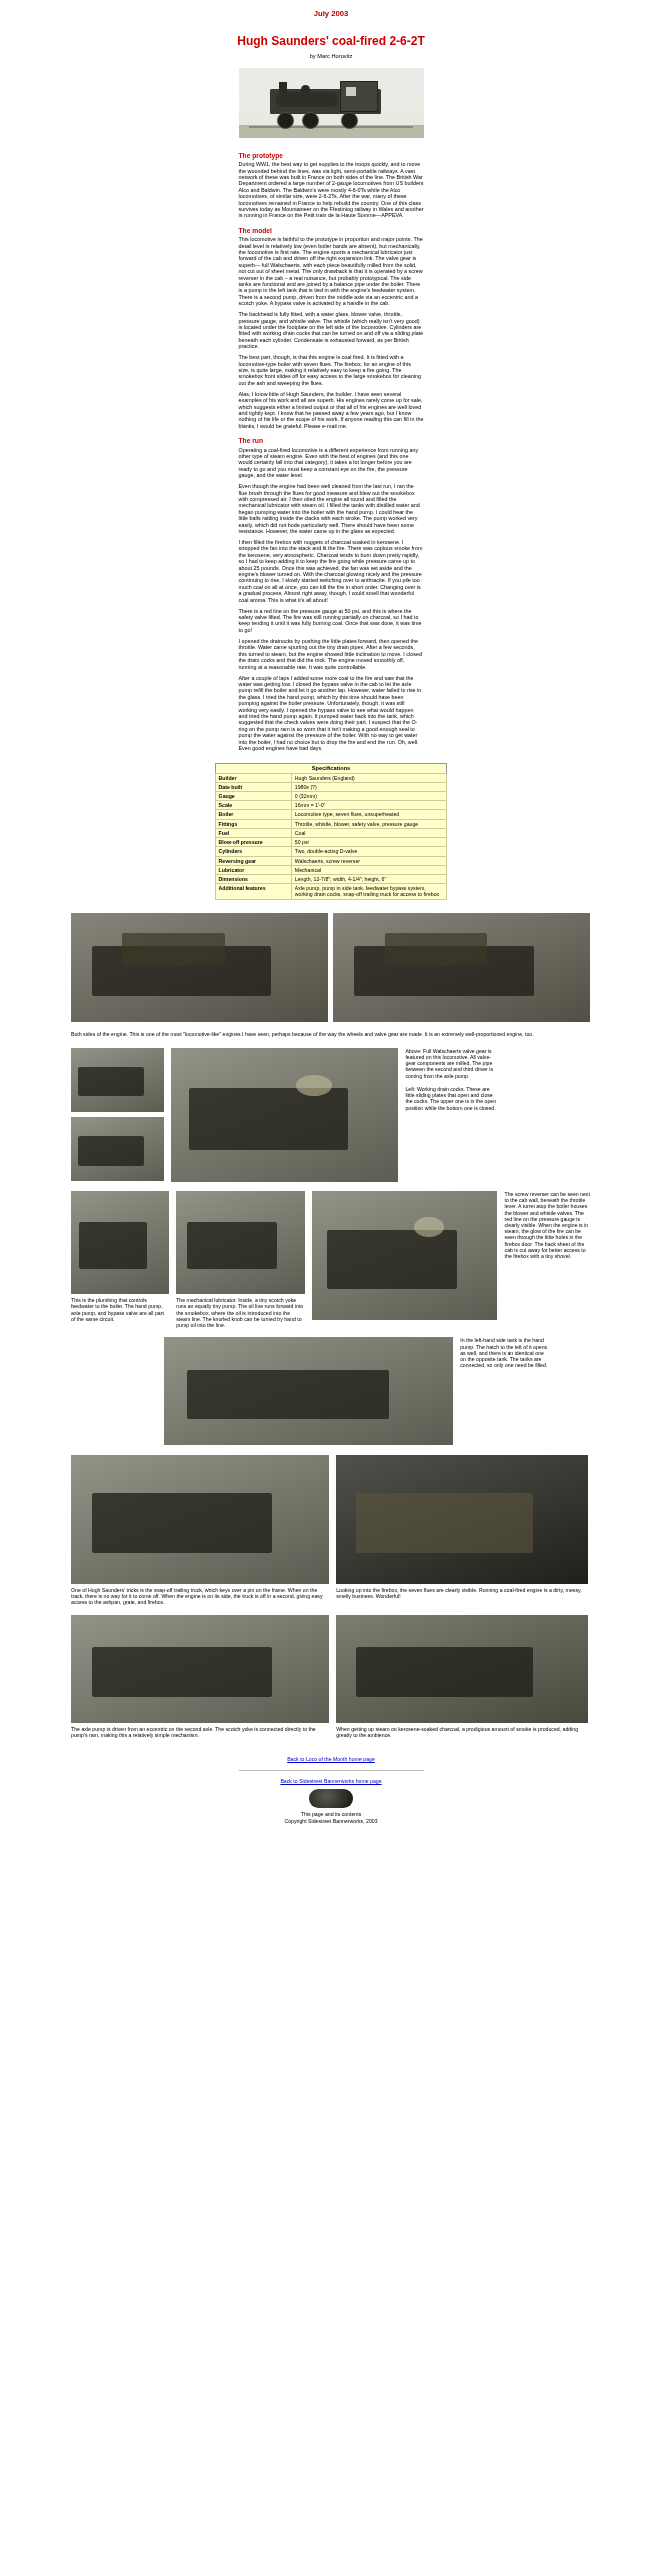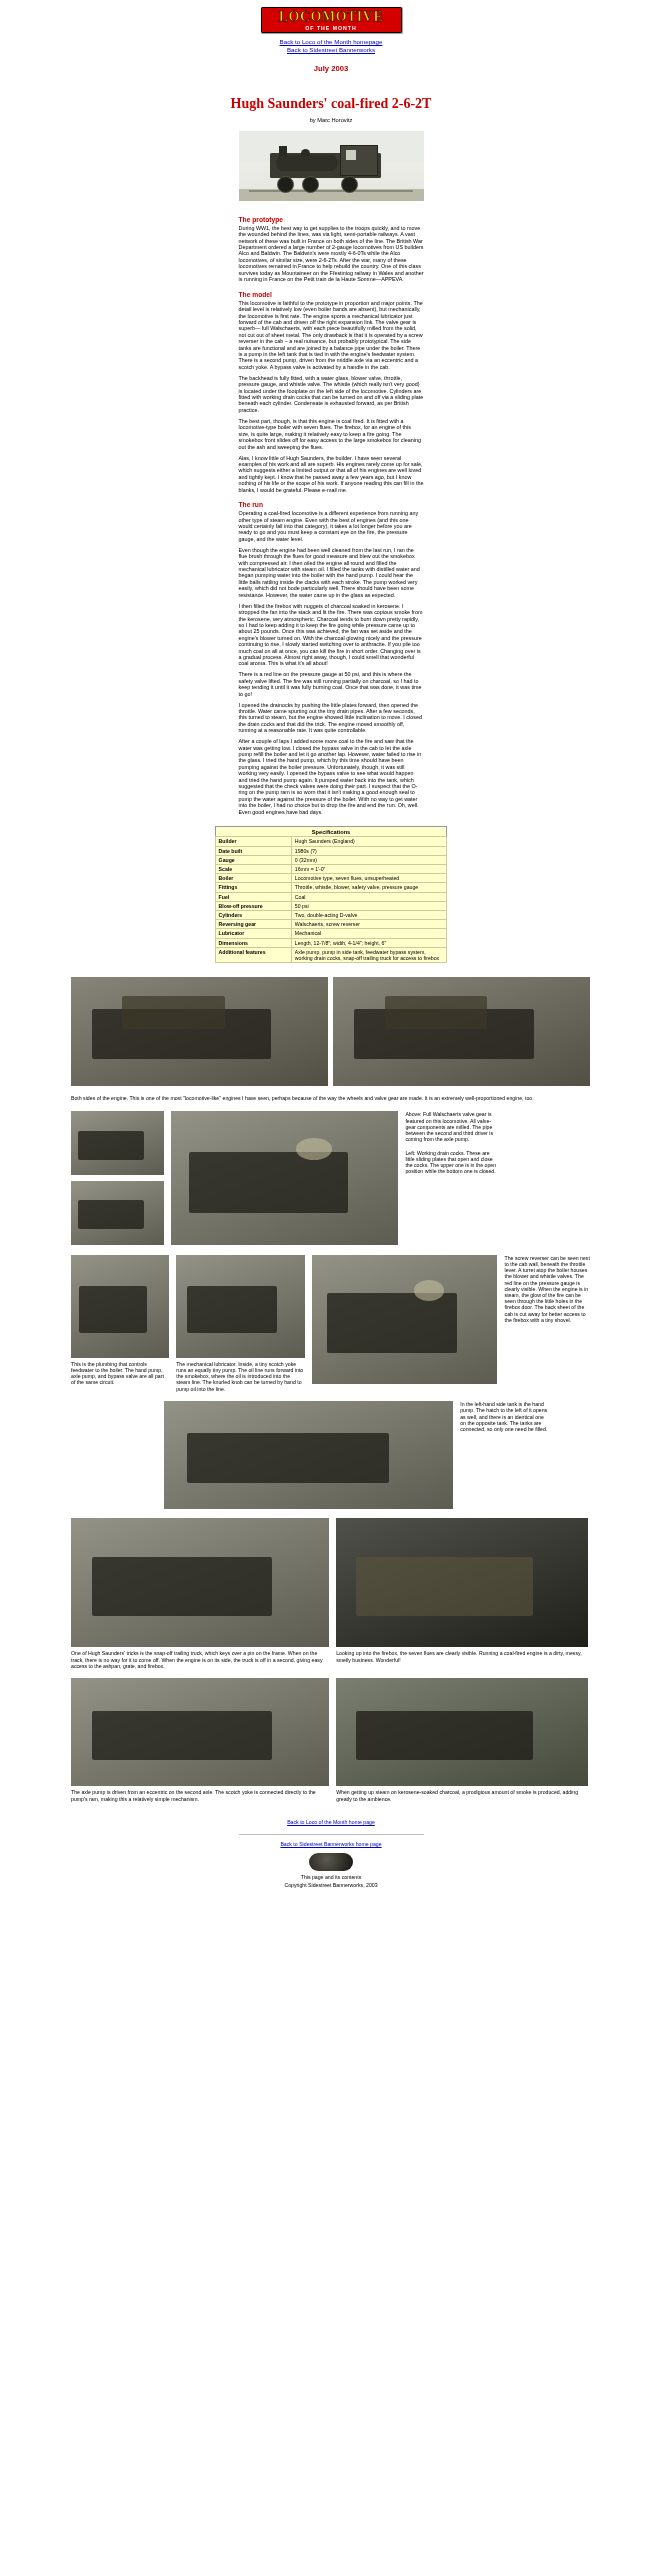--- a/index.html
+++ b/index.html
@@ -39,22 +39,22 @@
     letter-spacing:1px;text-align:center;
   }
   .toplinks{text-align:center;margin-top:4.1px;line-height:8.2px;font-size:6.2px;}
   .toplinks a{color:#0000cc;}
   .month{
     text-align:center;color:#b00000;font-weight:bold;font-size:7.7px;
     margin-top:9.3px;
   }
   .title{
     text-align:center;color:#cc0000;font-weight:bold;
-    font-size:14px;margin-top:23px;
-    font-family:Liberation Serif, serif;
+    font-size:12px;margin-top:16px;
+    font-family:Liberation Sans, sans-serif;
   }
   .byline{text-align:center;font-size:5.7px;margin-top:5.2px;color:#000;}
   .heroWrap{text-align:center;margin-top:8.2px;}
   .hero{
     width:185px;height:70px;display:inline-block;position:relative;
     background:linear-gradient(#f2f2ee,#e6e6e0);
     overflow:hidden;
   }
   .loco-body{position:absolute;left:31px;top:21.6px;width:111px;height:25px;background:#3a3a30;border-radius:1.5px;}
   .loco-boiler{position:absolute;left:37px;top:24px;width:62px;height:15.5px;background:#2f2f27;border-radius:7.2px;}
@@ -113,30 +113,20 @@
   .badge{
     width:44px;height:18.5px;margin:4.1px auto 3.1px auto;border-radius:9.3px;
     background:radial-gradient(circle at 40% 35%, #5a5a52, #15150f);
   }
 </style>
 </head>
 <body>
 
 <div class="page">
 
-  <div class="masthead">
-    <div class="logo">
-      <div class="word">LOCOMOTIVE</div>
-      <div class="sub">OF THE MONTH</div>
-    </div>
-    <div class="toplinks">
-      <a href="#">Back to Loco of the Month homepage</a><br>
-      <a href="#">Back to Sidestreet Bannerworks</a>
-    </div>
-  </div>
 
   <div class="month">July 2003</div>
   <div class="title">Hugh Saunders' coal-fired 2-6-2T</div>
   <div class="byline">by Marc Horovitz</div>
 
   <div class="heroWrap">
     <div class="hero">
       <div class="sky"></div>
       <div class="ground"></div>
       <div class="rail"></div>

